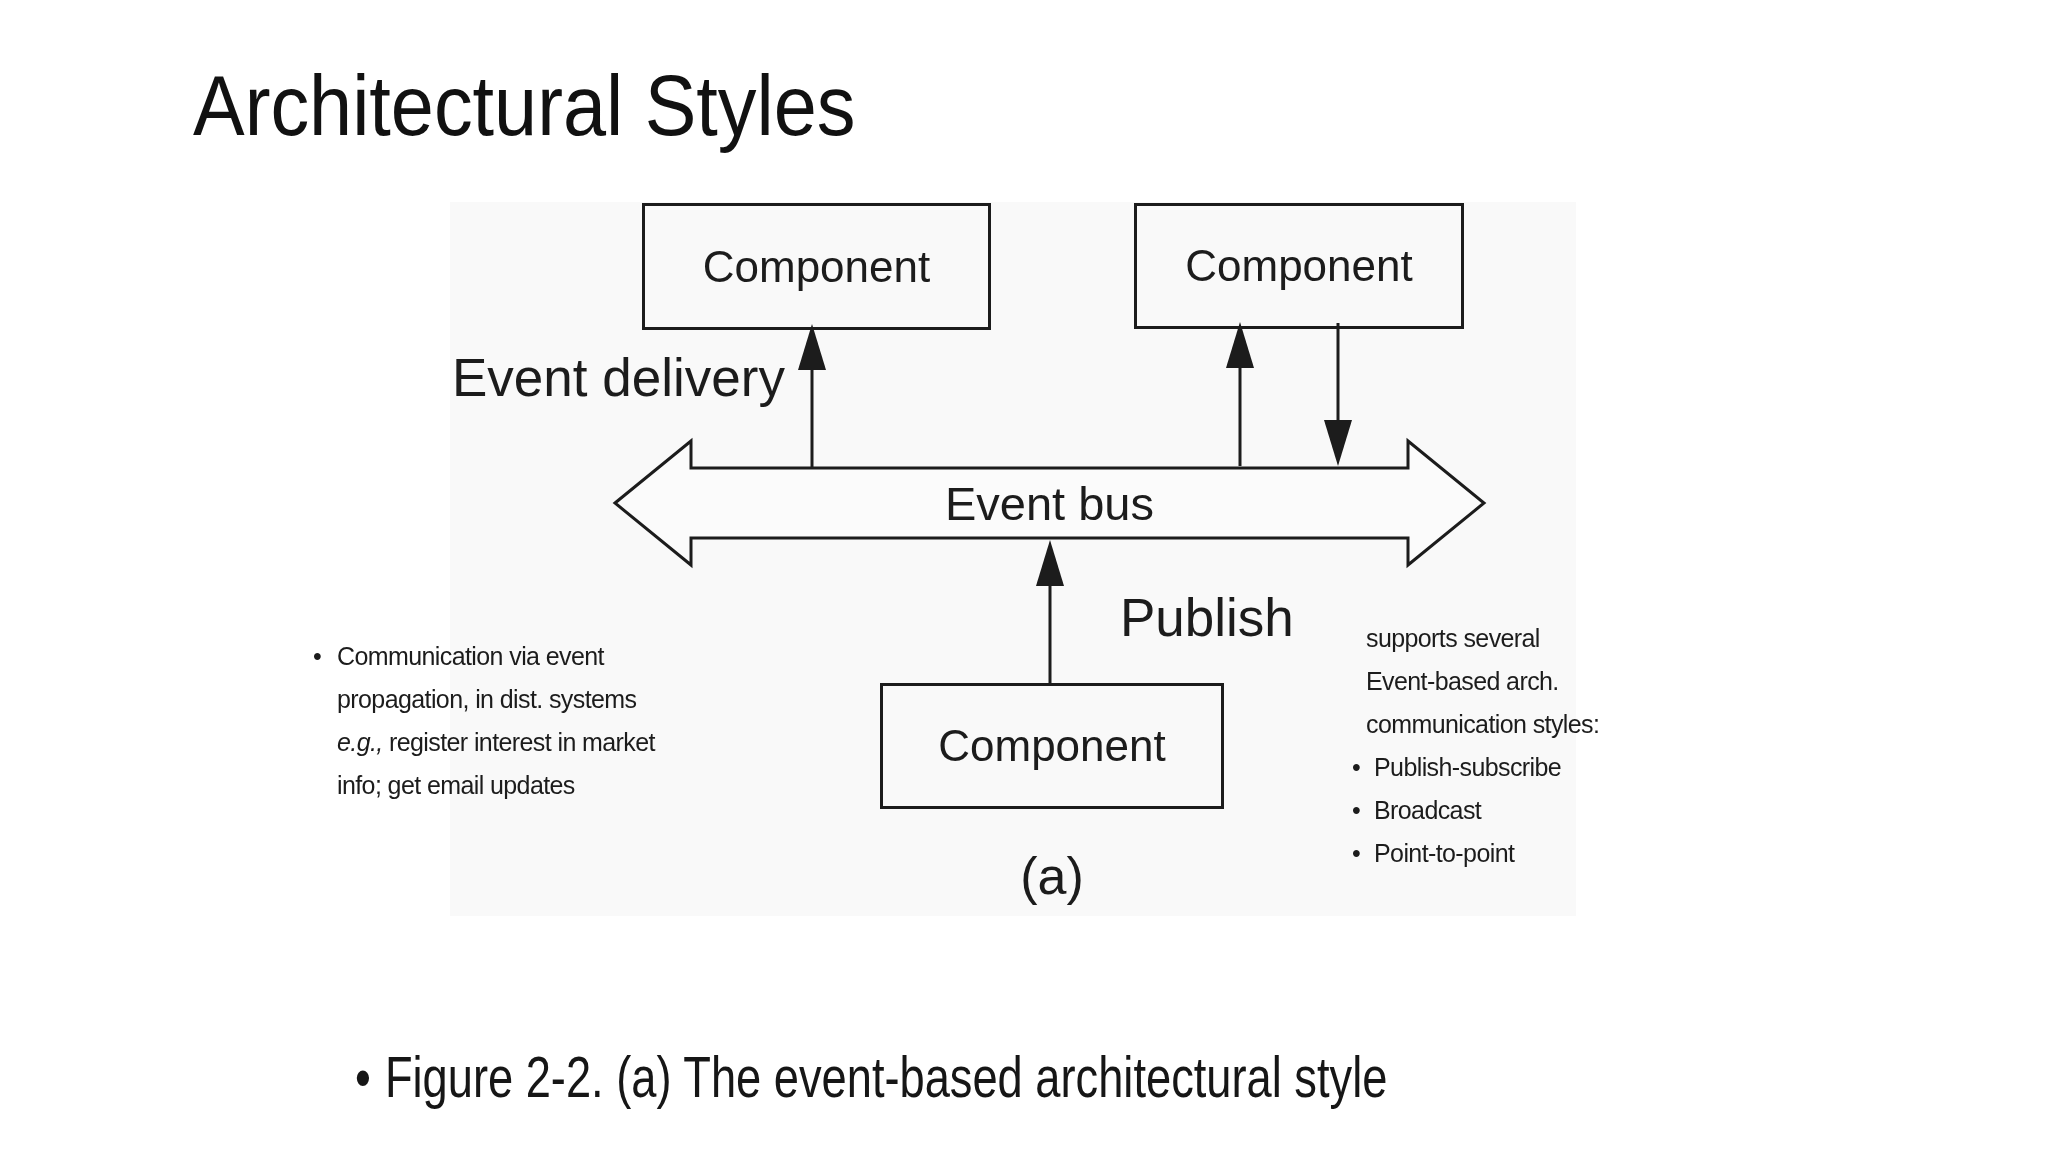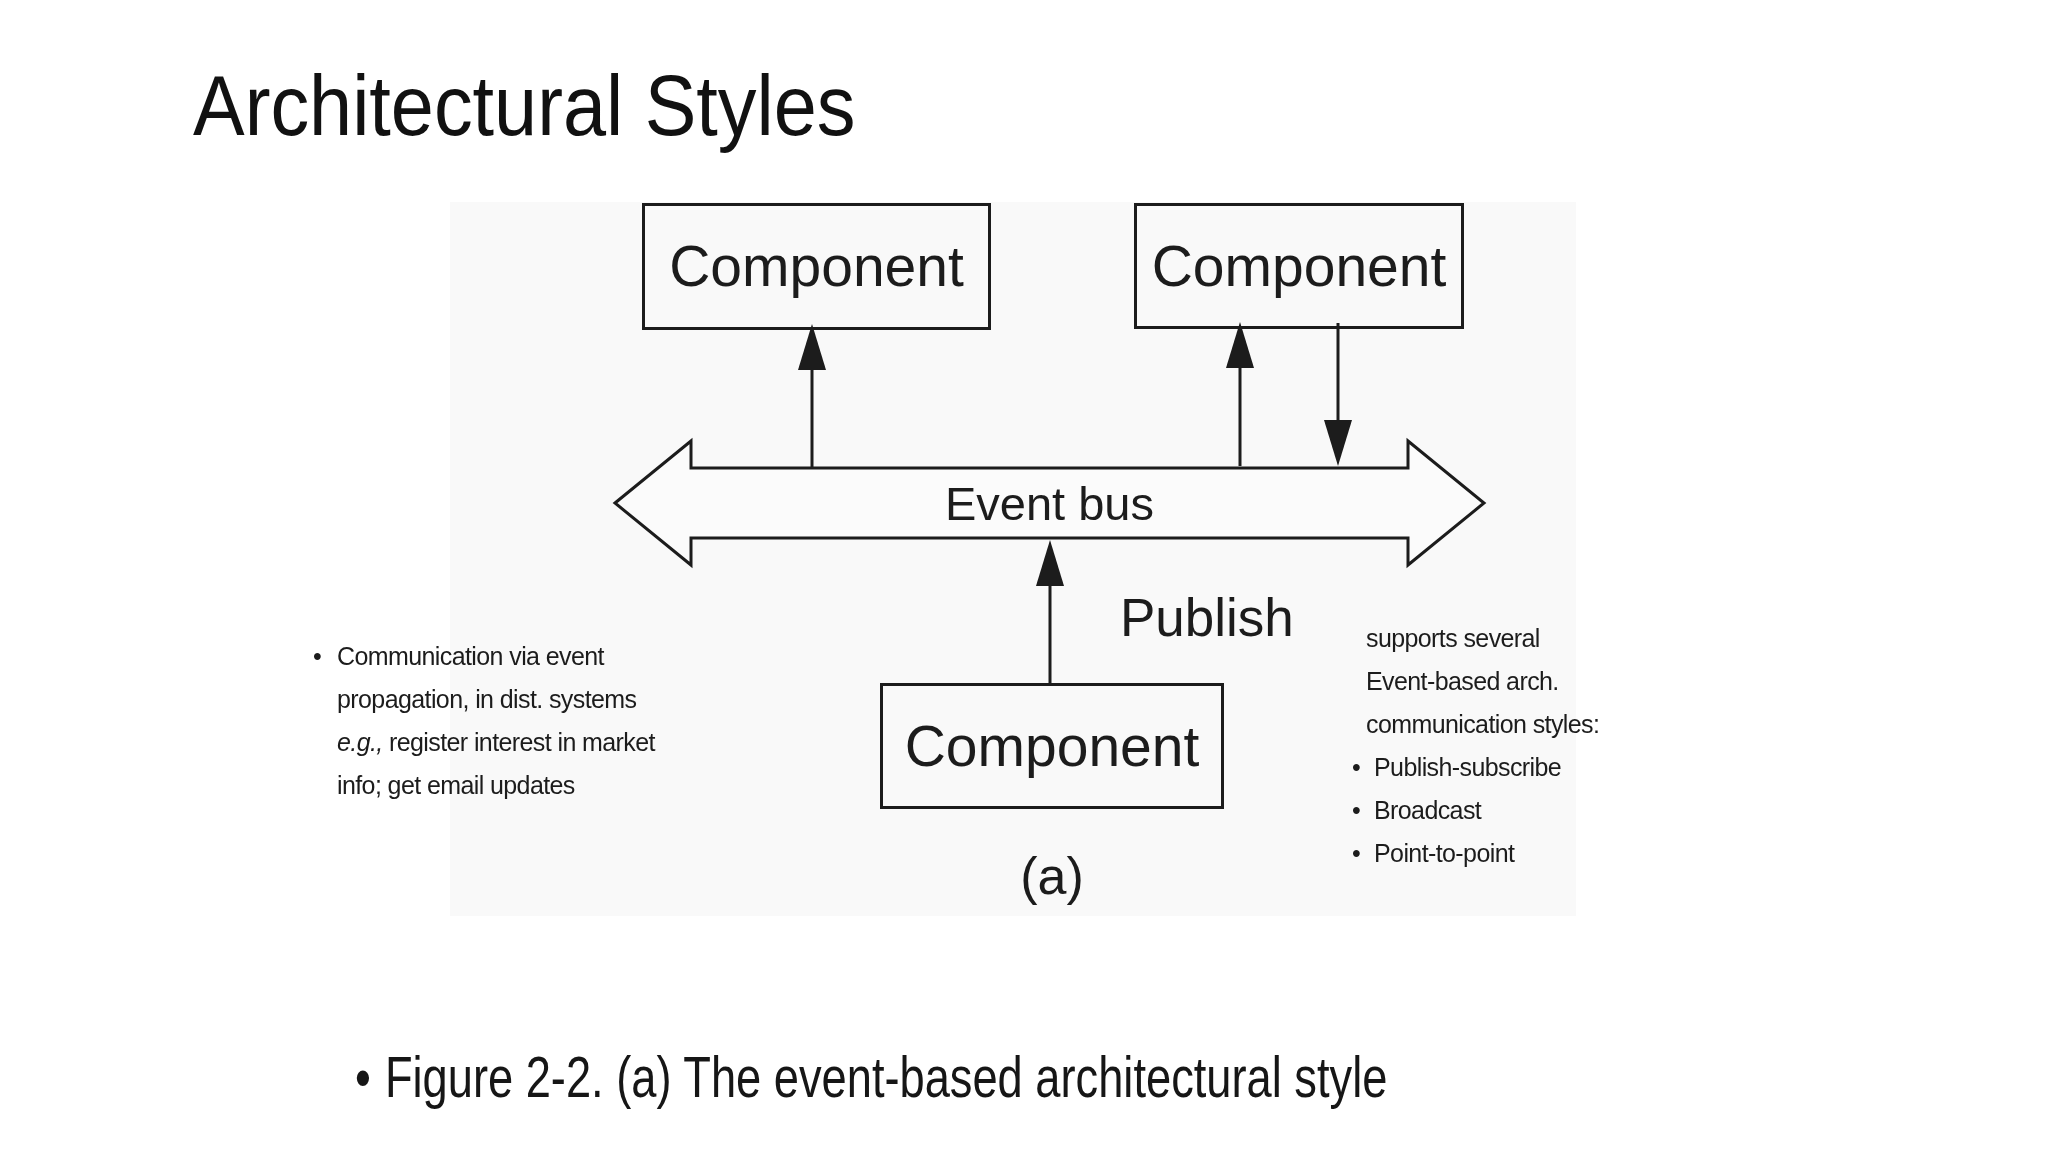--- a/index.html
+++ b/index.html
@@ -33,21 +33,21 @@
 
   .diagram-svg{position:absolute;left:0;top:0;width:2048px;height:1152px;pointer-events:none;}
   .diagram-svg line{stroke:var(--line);stroke-width:3;}
   .diagram-svg .head{fill:var(--line);stroke:none;}
   .diagram-svg .bus{fill:#fbfbfb;stroke:var(--line);stroke-width:3;}
 
   .comp-box{
     position:absolute;
     border:3px solid var(--line);
     display:flex;align-items:center;justify-content:center;
-    font-size:57px;line-height:1;
+    font-size:44px;line-height:1;
     background:transparent;
   }
 
   .dlabel{position:absolute;font-size:53px;line-height:1.15;white-space:nowrap;}
   .bus-label{
     position:absolute;left:691px;top:468px;width:717px;height:70px;
     display:flex;align-items:center;justify-content:center;
     font-size:47px;
   }
   .sub-label{position:absolute;left:992px;top:846px;width:120px;text-align:center;font-size:52px;}
@@ -108,20 +108,21 @@
   </div>
 
   <div class="comp-box" style="left:1134px;top:203px;width:324px;height:120px">
     <span>Component</span>
   </div>
 
   <div class="comp-box" style="left:880px;top:683px;width:338px;height:120px">
     <span>Component</span>
   </div>
 
+  <div class="dlabel" style="left:452px;top:348px">Event delivery</div>
 
   <div class="bus-label">Event bus</div>
 
   <div class="dlabel" style="left:1120px;top:588px">Publish</div>
 
   <div class="sub-label">(a)</div>
 
   <div class="notes left-notes" style="left:313px;top:635px">
     <div class="para">
       <div class="line">

